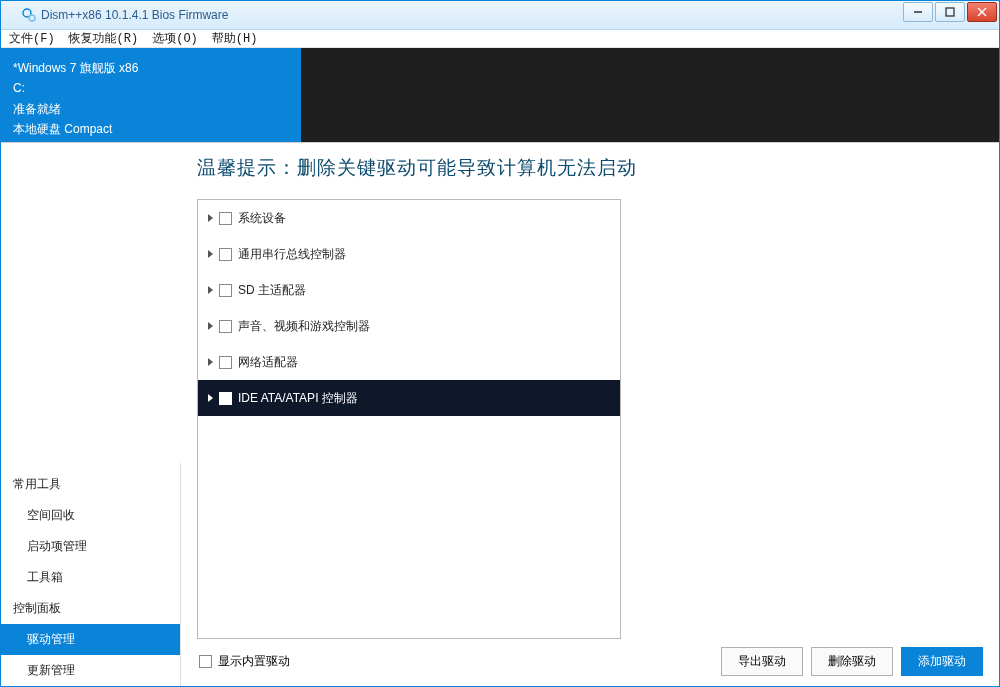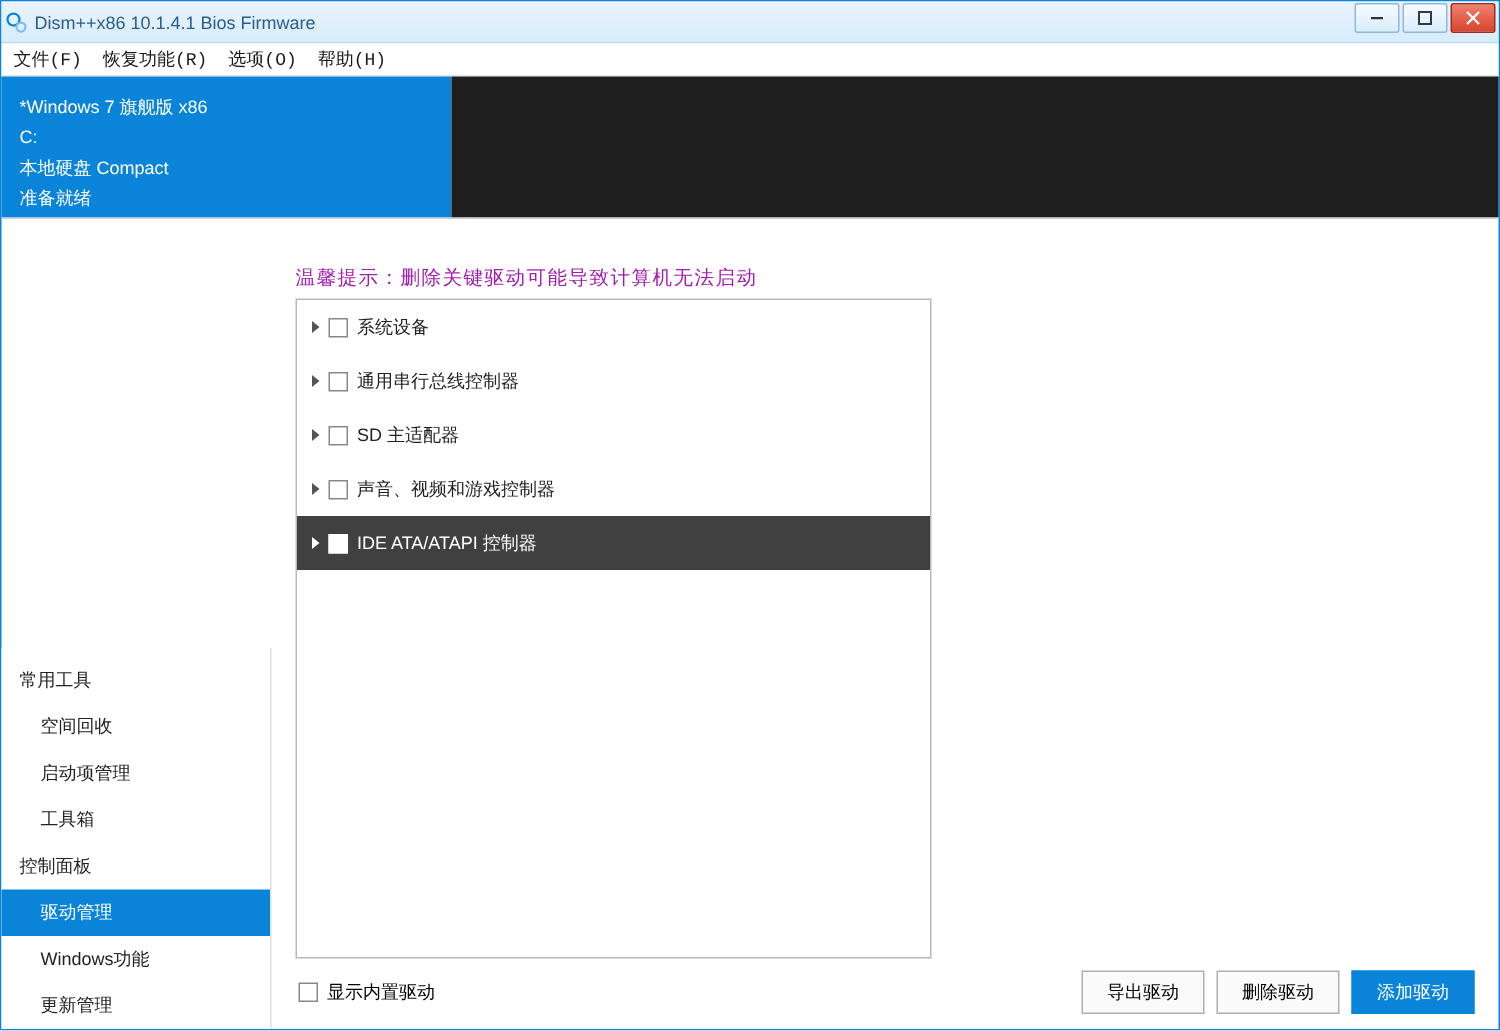--- a/index.html
+++ b/index.html
@@ -1,20 +1,20 @@
 <!DOCTYPE html>
 <html><head>
 <meta charset="utf-8">
 <style>
 * { margin:0; padding:0; box-sizing:border-box; font-family:"Microsoft YaHei","Segoe UI",Tahoma,sans-serif; font-size:12px; }
 body { background:#fff; }
 .window { width:1000px; height:687px; border:1px solid #0a84d8; display:flex; flex-direction:column; background:#fff; }
 
 
-.titlebar { height:28px; background:linear-gradient(#eaf4fd,#d7ecfb); display:flex; align-items:center; padding-left:2px; border-bottom:1px solid #b8d8f0; }
+.titlebar { height:40px; background:linear-gradient(#eaf4fd,#d7ecfb); display:flex; align-items:center; padding-left:20px; border-bottom:1px solid #b8d8f0; }
 .title-icon { width:16px; height:16px; margin-right:4px; display:inline-block; }
 .title-text { color:#2a5c8d; flex:1; }
 .win-controls { display:flex; height:100%; }
 .win-btn { width:30px; height:20px; margin-top:1px; margin-right:2px; border:1px solid #8fb8da; background:linear-gradient(#f6fbff,#d8ecfb); display:flex; align-items:center; justify-content:center; cursor:pointer; border-radius:2px;}
 .win-btn.close { background:linear-gradient(#f08070,#d9432b); border-color:#9b2e1f; color:#fff; }
 .win-btn svg { width:10px; height:10px; }
 
 
 .menubar { height:22px; background:#fff; display:flex; align-items:center; padding-left:8px; gap:14px; color:#1a1a1a; border-bottom:1px solid #e6e6e6; }
 .menubar span { cursor:default;font-family:Liberation Mono, monospace; }
@@ -25,24 +25,24 @@
 .info-black { flex:1; background:#1e1e1e; }
 
 
 .body { flex:1; display:flex; border-top:1px solid #d0d0d0;align-items:flex-end; }
 .sidebar { width:180px; background:#fff; border-right:1px solid #e0e0e0; padding-top:6px; }
 .side-group { padding:7px 12px; color:#222; }
 .side-item { padding:7px 12px 7px 26px; color:#222; cursor:pointer; }
 .side-item.sel { background:#0a84d8; color:#fff; }
 
 .main { flex:1; display:flex; flex-direction:column; padding:12px 16px 10px 16px; }
-.warning { color:#a21caf; font-size:13px; margin-bottom:5px; letter-spacing:1px; }
+.warning { color:#0c4a6e; font-size:19px; margin-bottom:18px; letter-spacing:1px; }
 .tree-box { border:1px solid #b8b8b8; width:424px; height:440px; background:#fff; }
 .tree-row { display:flex; align-items:center; height:36px; padding-left:10px; gap:6px; color:#222; }
-.tree-row.sel { background:#404040; color:#fff; }
+.tree-row.sel { background:#0f172a; color:#fff; }
 .arrow { width:0; height:0; border-top:4px solid transparent; border-bottom:4px solid transparent; border-left:5px solid #555; }
 .tree-row.sel .arrow { border-left-color:#fff; }
 .chk { width:13px; height:13px; border:1px solid #888; background:#fff; display:inline-block; }
 .tree-row.sel .chk { border-color:#fff; }
 
 .bottom-bar { display:flex; align-items:center; margin-top:8px; }
 .builtin { display:flex; align-items:center; gap:6px; margin-left:2px; }
 .spacer { flex:1; }
 .btn { border:1px solid #b0b0b0; background:#fafafa; padding:5px 16px; margin-left:8px; cursor:pointer; }
 .btn.primary { background:#0a84d8; color:#fff; border-color:#0a84d8; }
@@ -84,38 +84,37 @@
     <span>文件(F)</span>
     <span>恢复功能(R)</span>
     <span>选项(O)</span>
     <span>帮助(H)</span>
   </div>
 
   <div class="info-strip">
     <div class="info-blue">
       <div>*Windows 7 旗舰版 x86</div>
       <div>C:</div>
+      <div>准备就绪</div>
       <div>本地硬盘 Compact</div>
-      <div>准备就绪</div>
     </div>
     <div class="info-black"></div>
   </div>
 
   <div class="body">
     <div class="sidebar">
       <div class="side-group">常用工具</div>
       <div id="side1">
           <div class="side-item">空间回收</div>
           <div class="side-item">启动项管理</div>
           <div class="side-item">工具箱</div>
         </div>
       <div class="side-group">控制面板</div>
       <div id="side2">
           <div class="side-item sel">驱动管理</div>
-          <div class="side-item">Windows功能</div>
           <div class="side-item">更新管理</div>
         </div>
     </div>
 
     <div class="main">
       <div class="warning">温馨提示：删除关键驱动可能导致计算机无法启动</div>
       <div class="tree-box">
         <div id="tree">
             <div class="tree-row">
               <span class="arrow"></span>
@@ -130,20 +129,25 @@
             <div class="tree-row">
               <span class="arrow"></span>
               <span class="chk"></span>
               <span>SD 主适配器</span>
             </div>
             <div class="tree-row">
               <span class="arrow"></span>
               <span class="chk"></span>
               <span>声音、视频和游戏控制器</span>
             </div>
+            <div class="tree-row">
+              <span class="arrow"></span>
+              <span class="chk"></span>
+              <span>网络适配器</span>
+            </div>
             <div class="tree-row sel">
               <span class="arrow"></span>
               <span class="chk"></span>
               <span>IDE ATA/ATAPI 控制器</span>
             </div>
           </div>
       </div>
       <div class="bottom-bar">
         <label class="builtin">
           <span class="chk"></span>

